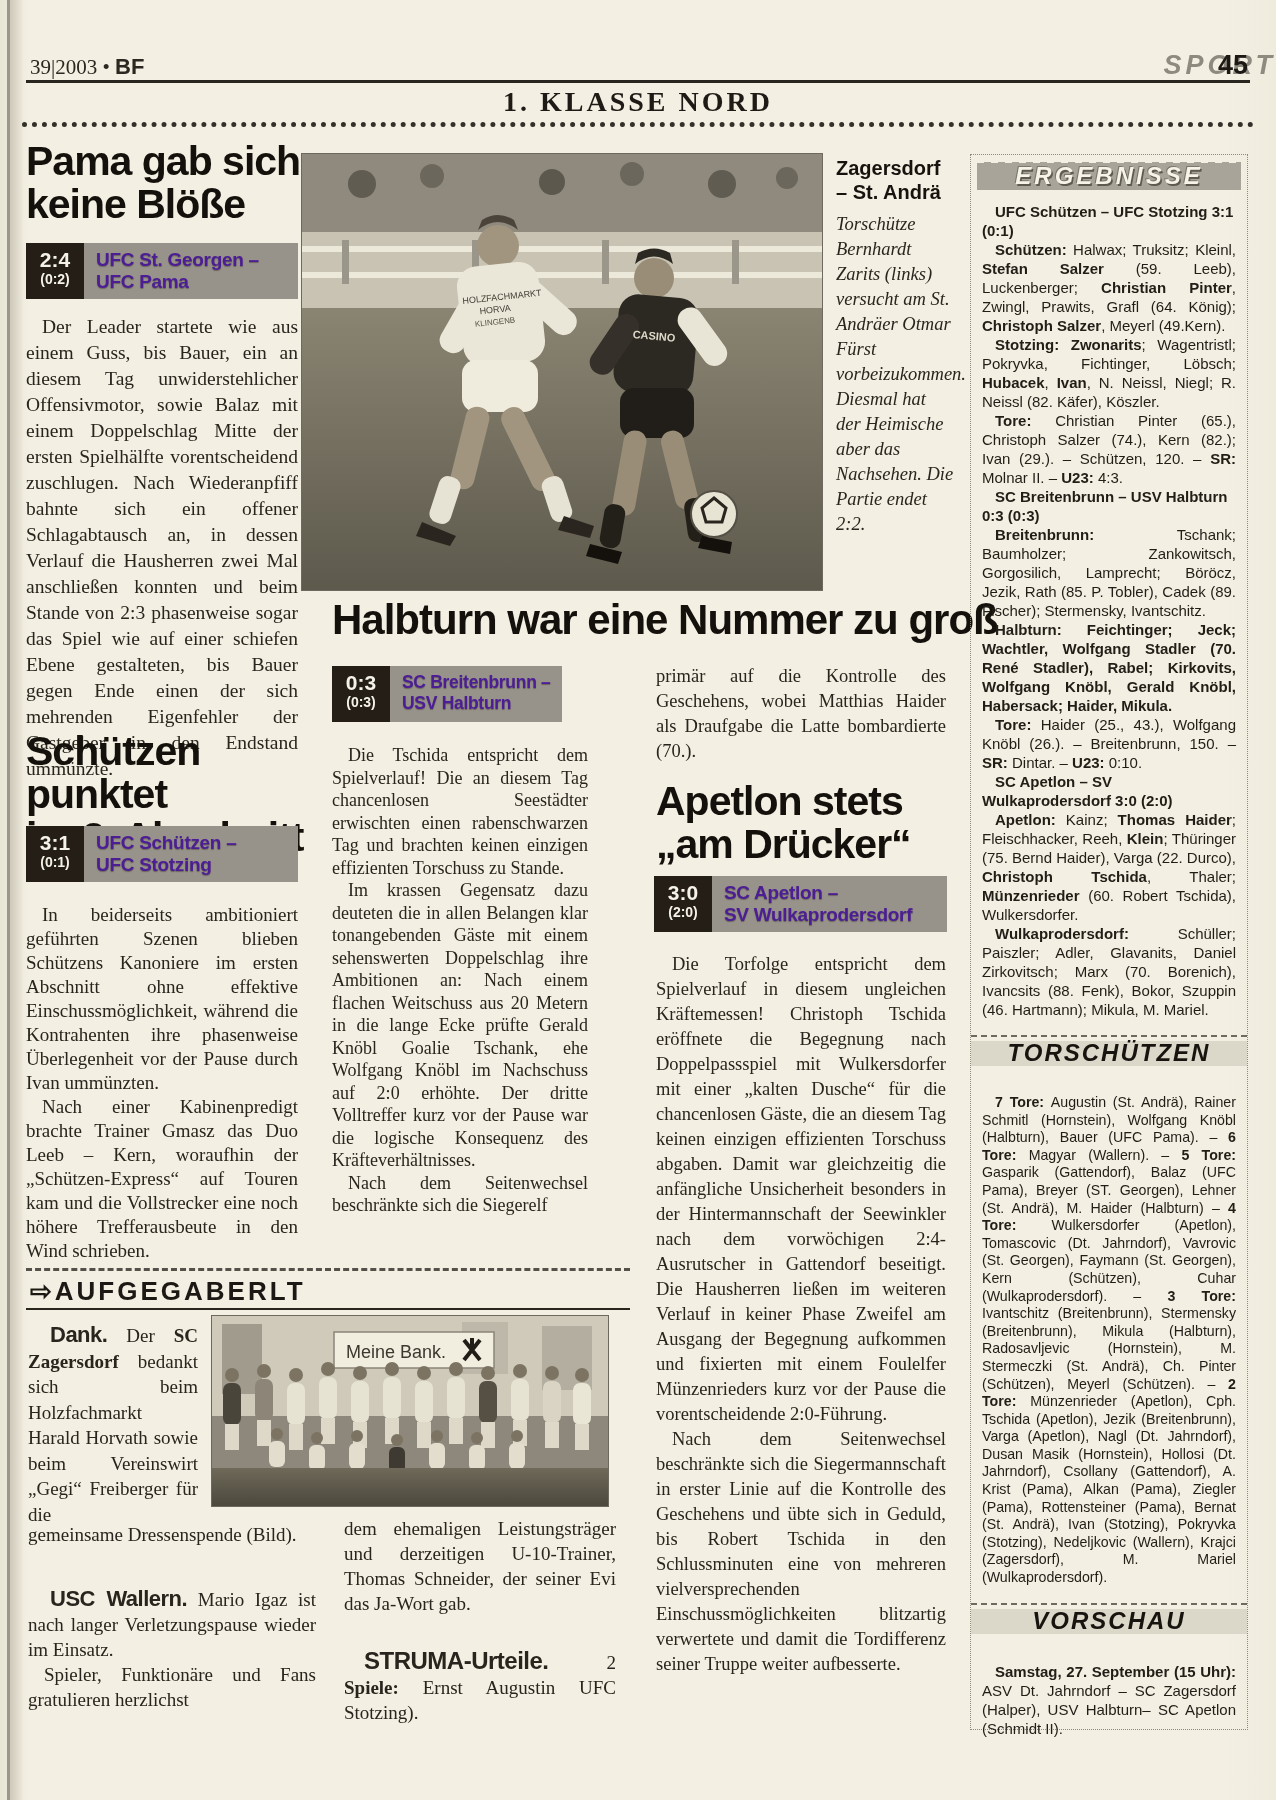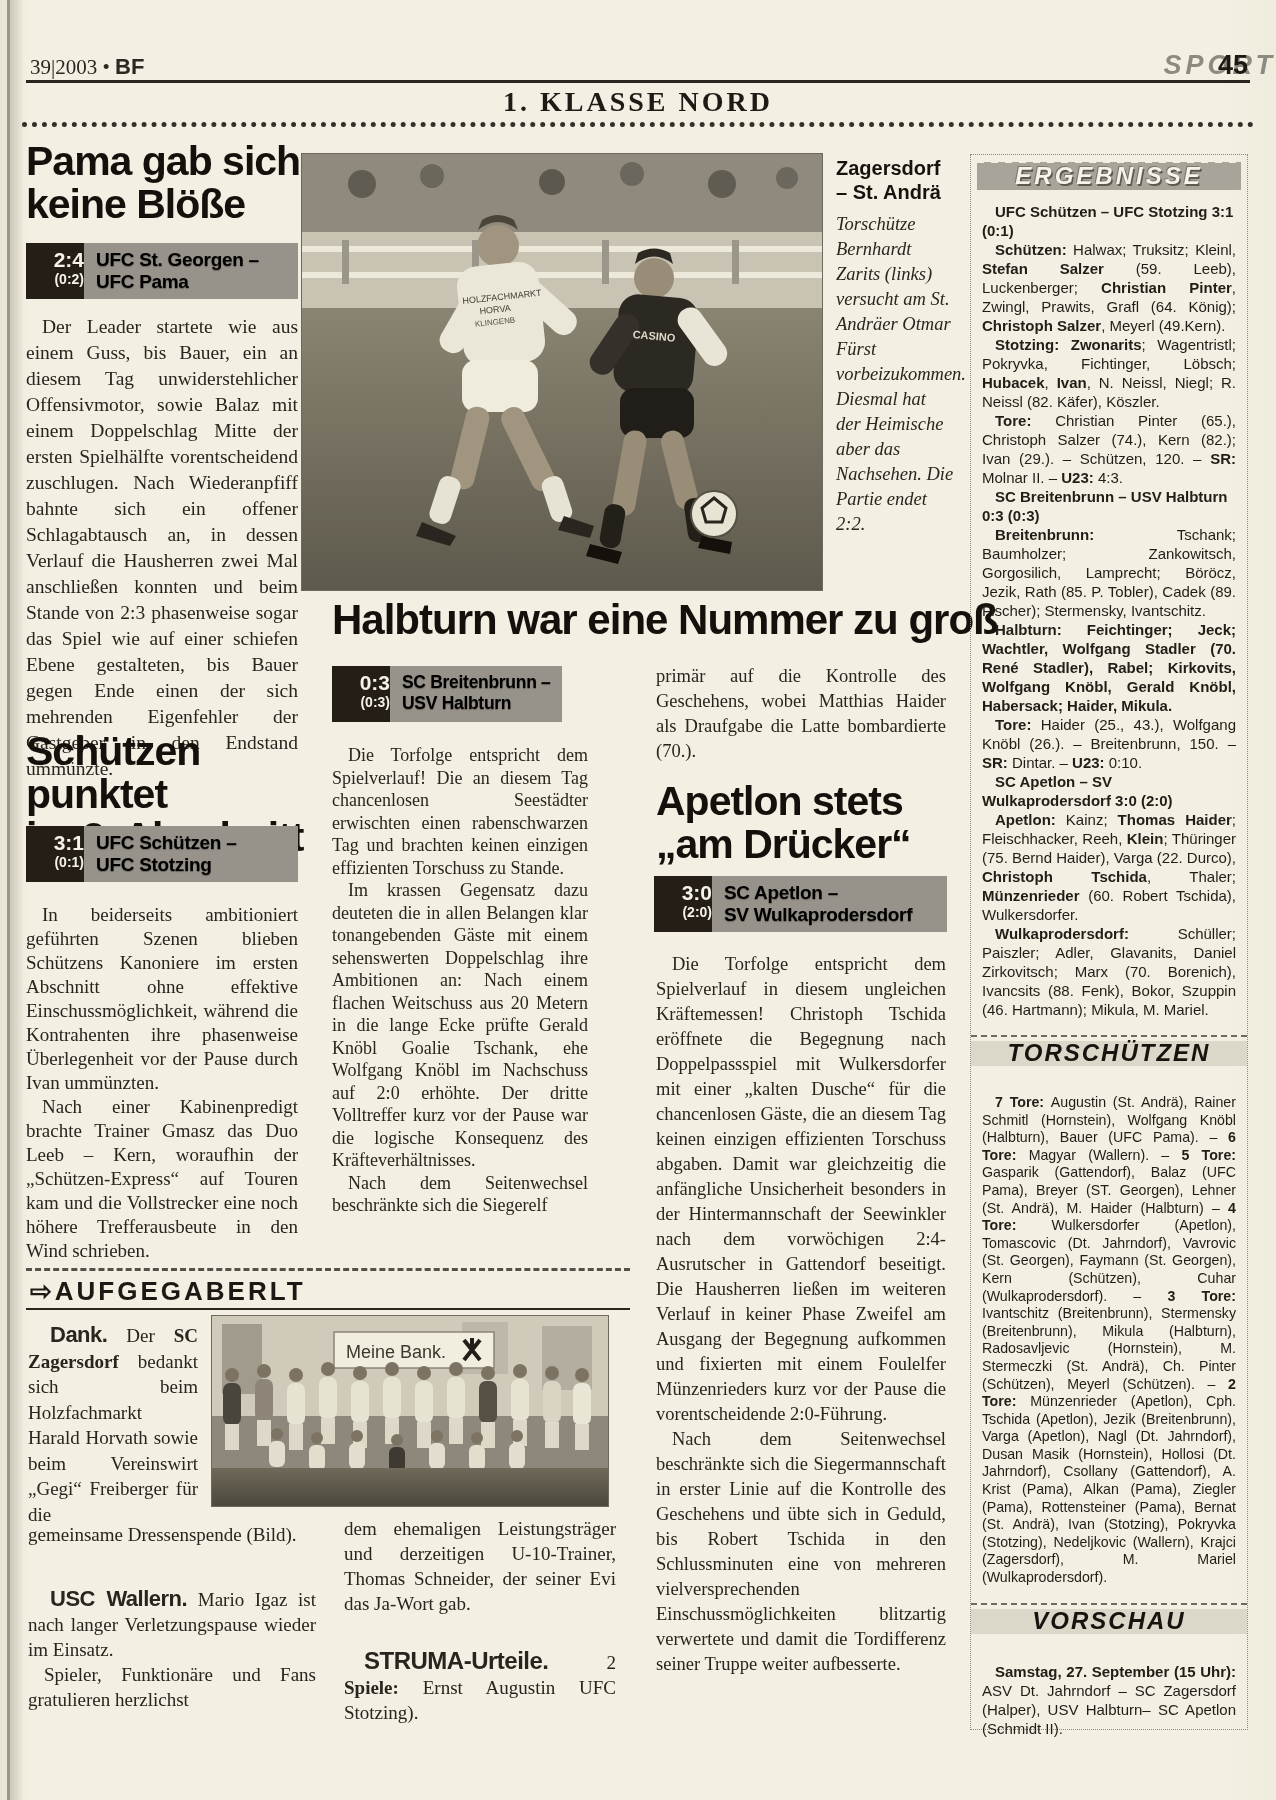--- a/index.html
+++ b/index.html
@@ -22,24 +22,24 @@
   .league{left:0;right:0;top:86px;text-align:center;font-weight:700;font-size:28px;letter-spacing:3px;color:#1e1a15}
   .rule2{left:22px;right:22px;top:122px;border-top:5px dotted #33302a}
 
   
   .head{font-family:"Liberation Sans",sans-serif;font-weight:700;color:#14110d;letter-spacing:-1px}
   .h-big{font-size:41px;line-height:43px}
   .h-mid{font-size:42px;line-height:44px;white-space:nowrap}
 
   
   .sbox{display:flex;align-items:stretch;font-family:"Liberation Sans",sans-serif}
-  .sbox .n{background:#241e17;color:#f5f2e7;font-weight:700;text-align:right;width:58px;padding-top:5px}
+  .sbox .n{background:#241e17;color:#f5f2e7;font-weight:700;text-align:center;width:58px;padding-top:5px}
   .sbox .n .s1{display:block;font-size:21px;line-height:23px}
   .sbox .n .s2{display:block;font-size:14px;line-height:17px}
-  .sbox .t{background:#97928a;color:#000000;font-weight:700;flex:1;padding:6px 0 0 12px;
+  .sbox .t{background:#97928a;color:#4c1d95;font-weight:700;flex:1;padding:6px 0 0 12px;
     font-size:19px;line-height:22px;letter-spacing:-.3px;text-shadow:0 1px 1px rgba(40,36,28,.4)}
 
   
   .bodytext{font-size:19.5px;line-height:26px;text-align:justify;color:#29251e}
   .bodytext p{margin:0;text-indent:16px}
   .s-body{font-size:19px;line-height:24px}
   .colA{font-size:18px;line-height:22.5px}
   .colB{font-size:18.5px;line-height:25px}
 
   
@@ -209,21 +209,21 @@
     <span class="s1">0:3</span>
     <span class="s2">(0:3)</span>
   </div>
   <div class="t" style="font-size:17.5px;line-height:21px">
     <div>SC Breitenbrunn –</div>
     <div>USV Halbturn</div>
   </div>
 </div>
 
 <div class="abs bodytext colA" style="left:332px;top:744px;width:256px">
-  <p>Die Torfolge entspricht dem Spielverlauf! Die an diesem Tag chancenlosen Seestädter erwischten einen rabenschwarzen Tag und brachten keinen einzigen effizienten Torschuss zu Stande.</p>
+  <p>Die Tschida entspricht dem Spielverlauf! Die an diesem Tag chancenlosen Seestädter erwischten einen rabenschwarzen Tag und brachten keinen einzigen effizienten Torschuss zu Stande.</p>
   <p>Im krassen Gegensatz dazu deuteten die in allen Belangen klar tonangebenden Gäste mit einem sehenswerten Doppelschlag ihre Ambitionen an: Nach einem flachen Weitschuss aus 20 Metern in die lange Ecke prüfte Gerald Knöbl Goalie Tschank, ehe Wolfgang Knöbl im Nachschuss auf 2:0 erhöhte. Der dritte Volltreffer kurz vor der Pause war die logische Konsequenz des Kräfteverhältnisses.</p>
   <p>Nach dem Seitenwechsel beschränkte sich die Siegerelf</p>
 </div>
 
 <div class="abs bodytext colB" style="left:656px;top:664px;width:290px">
   <p style="text-indent:0">primär auf die Kontrolle des Geschehens, wobei Matthias Haider als Draufgabe die Latte bombardierte (70.).</p>
 </div>
 
 <div class="abs head h-big" style="left:656px;top:780px;width:300px">
   <div>Apetlon stets</div>

